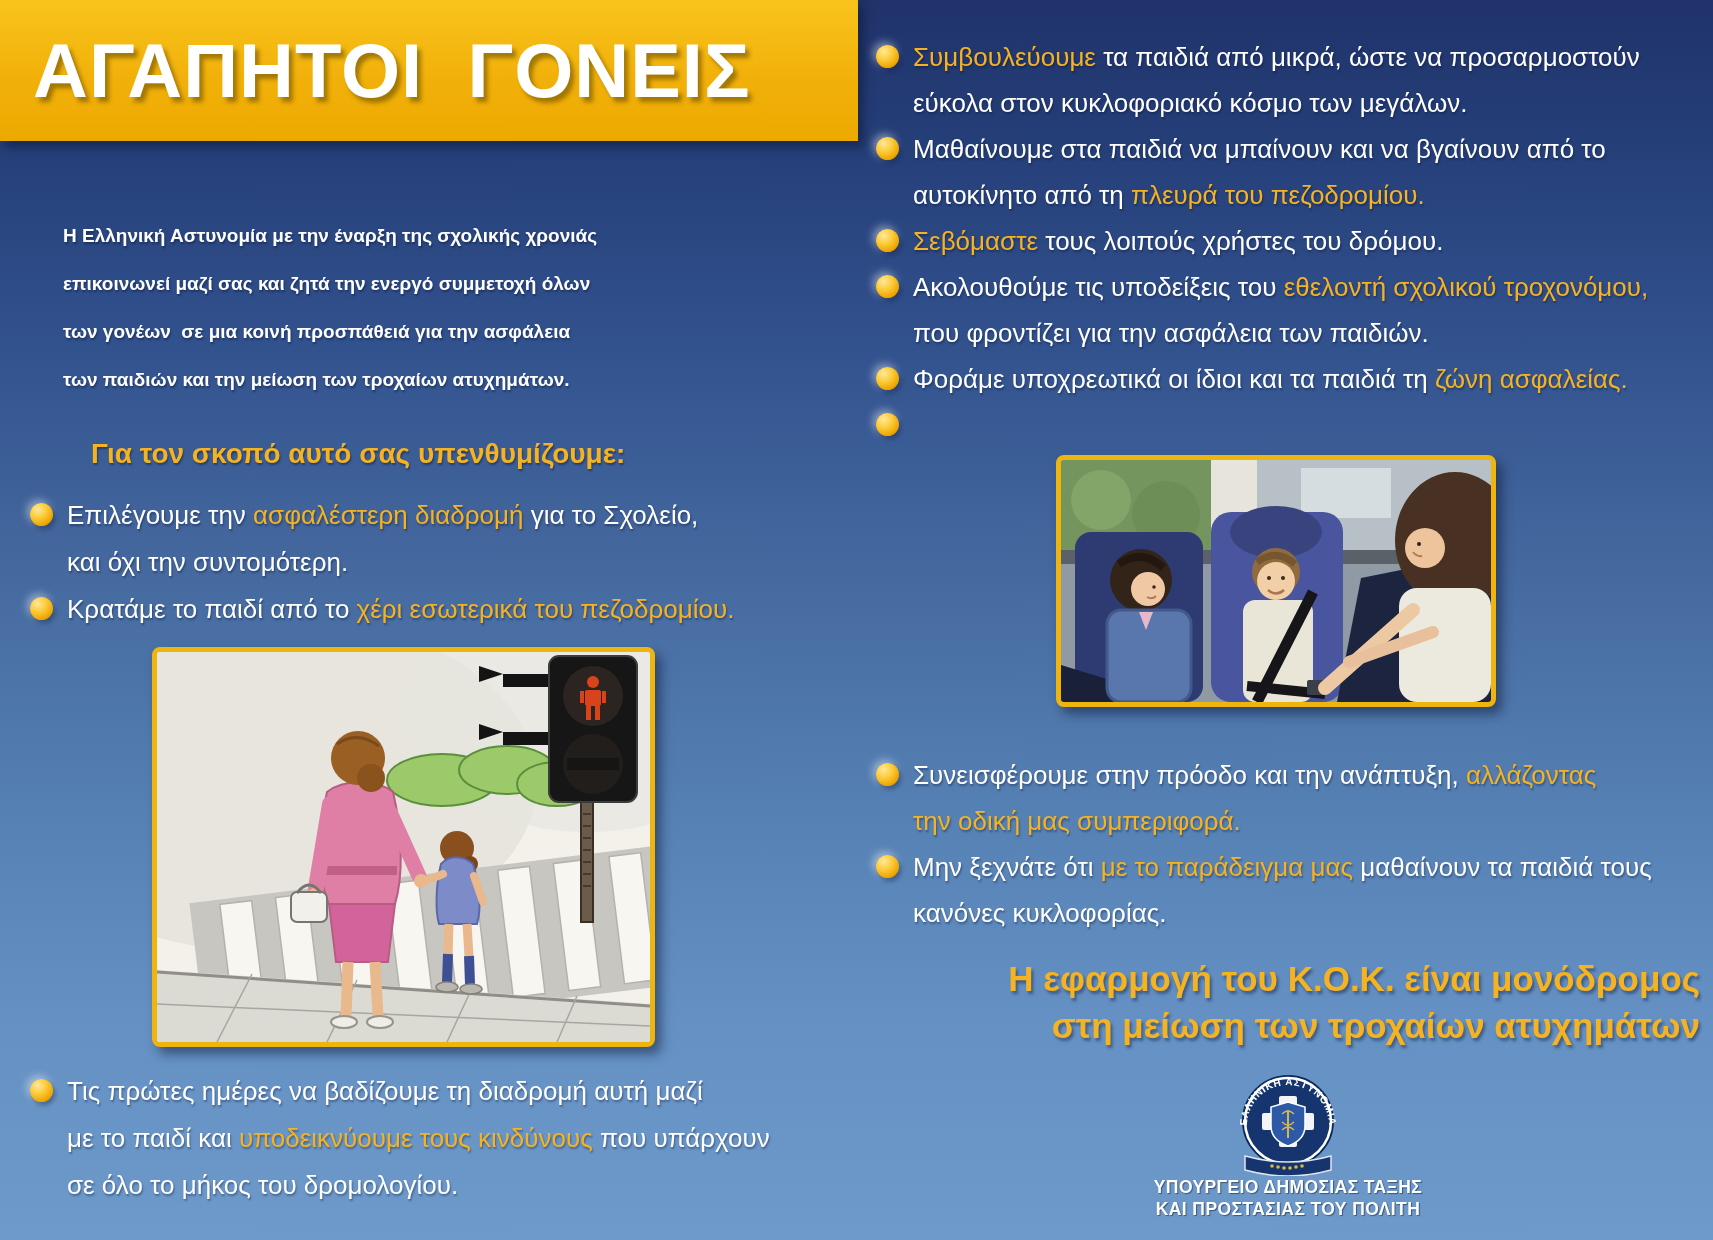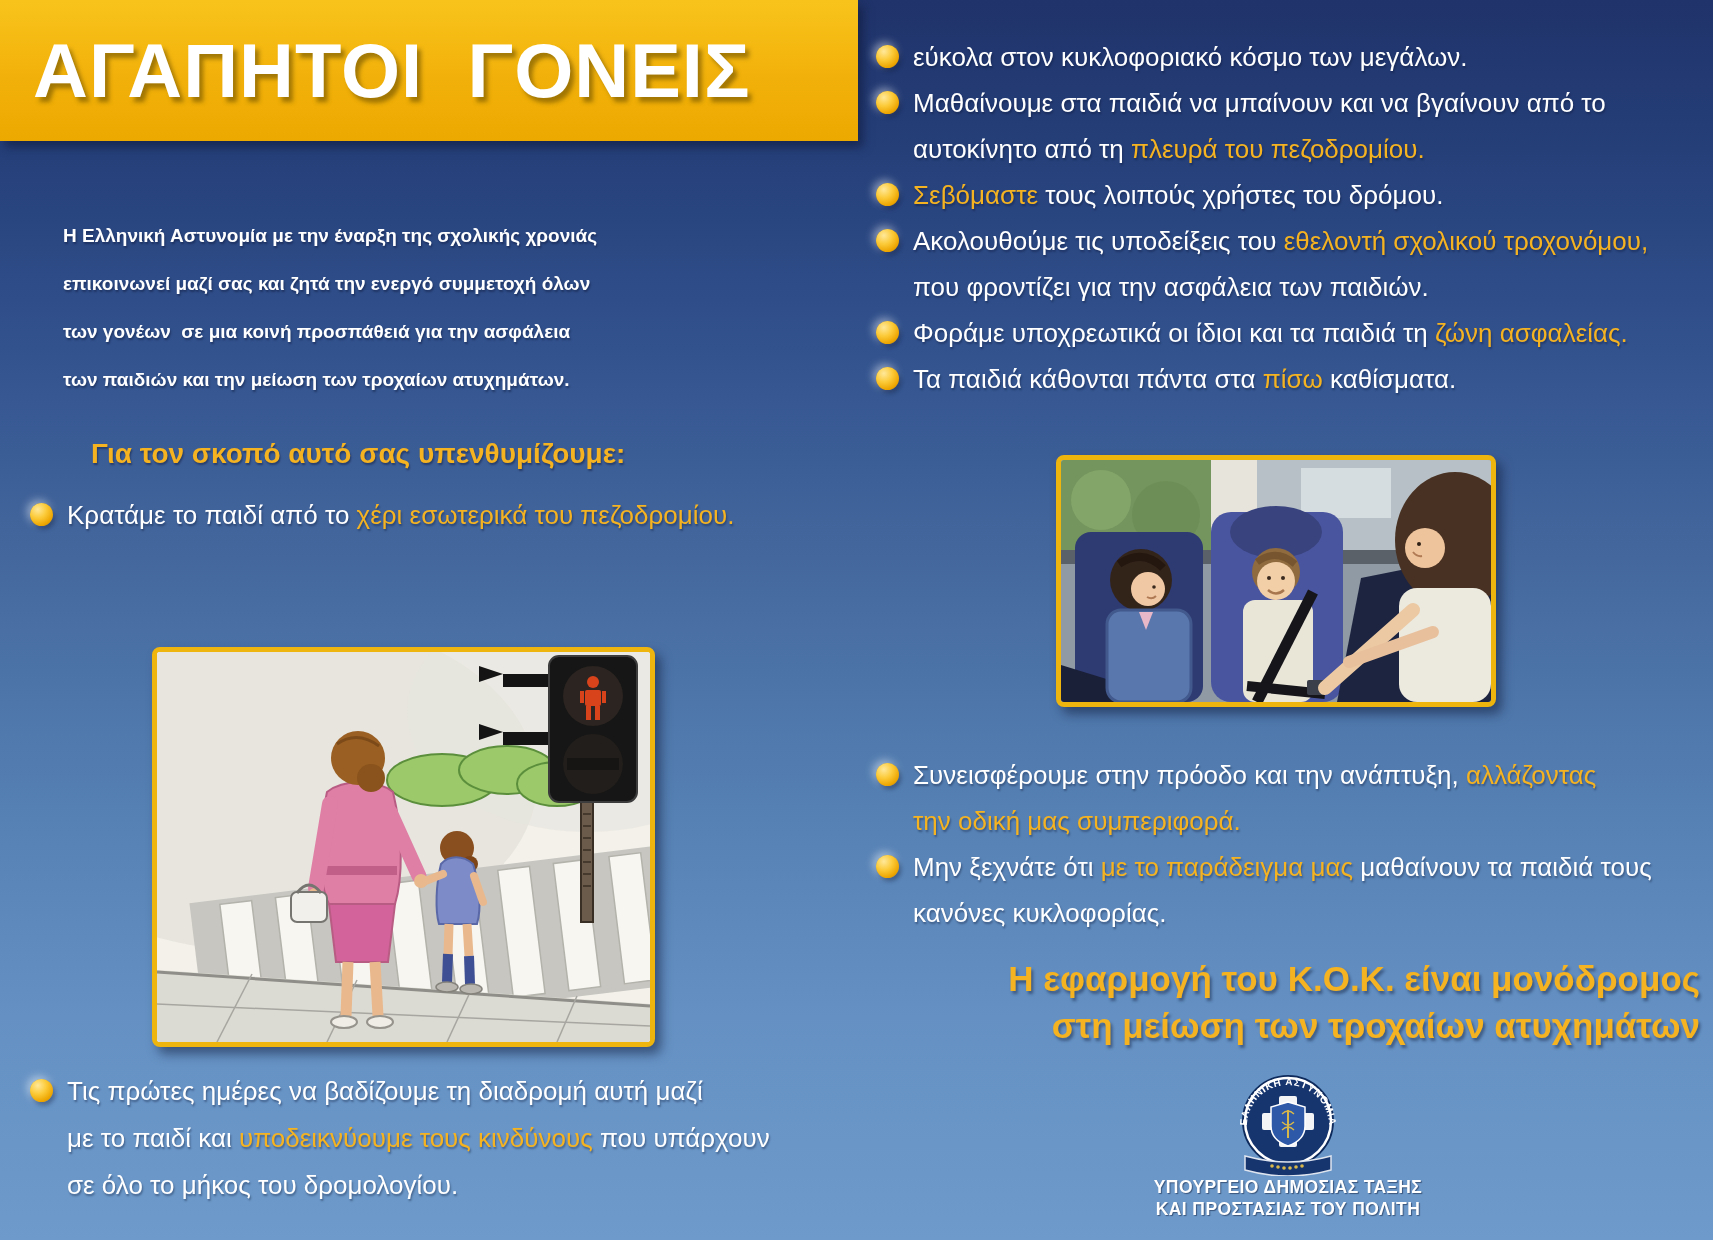--- a/index.html
+++ b/index.html
@@ -74,20 +74,27 @@
   <div class="intro">
     <div class="iline">Η Ελληνική Αστυνομία με την έναρξη της σχολικής χρονιάς</div>
     <div class="iline">επικοινωνεί μαζί σας και ζητά την ενεργό συμμετοχή όλων</div>
     <div class="iline">των γονέων  σε μια κοινή προσπάθειά για την ασφάλεια</div>
     <div class="iline">των παιδιών και την μείωση των τροχαίων ατυχημάτων.</div>
   </div>
 
   <div class="reminder">Για τον σκοπό αυτό σας υπενθυμίζουμε:</div>
 
   <div class="bullets" id="left-bullets-top">
+      <div class="bullet-item">
+        <span class="dot"></span>
+        <div class="bullet-text">
+          <div class="bline"><span>Επιλέγουμε την </span><span class="hl">ασφαλέστερη διαδρομή</span><span> για το Σχολείο,</span></div>
+          <div class="bline"><span>και όχι την συντομότερη.</span></div>
+        </div>
+      </div>
       <div class="bullet-item">
         <span class="dot"></span>
         <div class="bullet-text">
           <div class="bline"><span>Κρατάμε το παιδί από το </span><span class="hl">χέρι εσωτερικά του πεζοδρομίου.</span></div>
         </div>
       </div>
     </div>
 
   <div class="pic" id="illustration">
     <svg width="493" height="390" viewBox="0 0 493 390">
@@ -191,20 +198,21 @@
           <div class="bline"><span>με το παιδί και </span><span class="hl">υποδεικνύουμε τους κινδύνους</span><span> που υπάρχουν</span></div>
           <div class="bline"><span>σε όλο το μήκος του δρομολογίου.</span></div>
         </div>
       </div>
     </div>
 
   <div class="bullets right" id="right-bullets-top">
       <div class="bullet-item">
         <span class="dot"></span>
         <div class="bullet-text">
+          <div class="bline"><span class="hl">Συμβουλεύουμε</span><span> τα παιδιά από μικρά, ώστε να προσαρμοστούν</span></div>
           <div class="bline"><span>εύκολα στον κυκλοφοριακό κόσμο των μεγάλων.</span></div>
         </div>
       </div>
       <div class="bullet-item">
         <span class="dot"></span>
         <div class="bullet-text">
           <div class="bline"><span>Μαθαίνουμε στα παιδιά να μπαίνουν και να βγαίνουν από το</span></div>
           <div class="bline"><span>αυτοκίνητο από τη </span><span class="hl">πλευρά του πεζοδρομίου.</span></div>
         </div>
       </div>
@@ -222,23 +230,20 @@
         </div>
       </div>
       <div class="bullet-item">
         <span class="dot"></span>
         <div class="bullet-text">
           <div class="bline"><span>Φοράμε υποχρεωτικά οι ίδιοι και τα παιδιά τη </span><span class="hl">ζώνη ασφαλείας.</span></div>
         </div>
       </div>
       <div class="bullet-item">
         <span class="dot"></span>
-        <div class="bullet-text">
-          <div class="bline"><span>Τα παιδιά κάθονται πάντα στα </span><span class="hl">πίσω</span><span> καθίσματα.</span></div>
-        </div>
       </div>
     </div>
 
   <div class="pic" id="photo">
     <svg width="430" height="242" viewBox="0 0 430 242">
       <rect width="430" height="242" fill="#8f9aa4"></rect>
       <rect x="0" y="0" width="160" height="96" fill="#74955e"></rect>
       <circle cx="40" cy="40" r="30" fill="#87a96b" opacity=".8"></circle>
       <circle cx="105" cy="55" r="34" fill="#6c8d55" opacity=".8"></circle>
       <polygon points="150,0 208,0 192,96 150,96" fill="#e7e4dc"></polygon>

